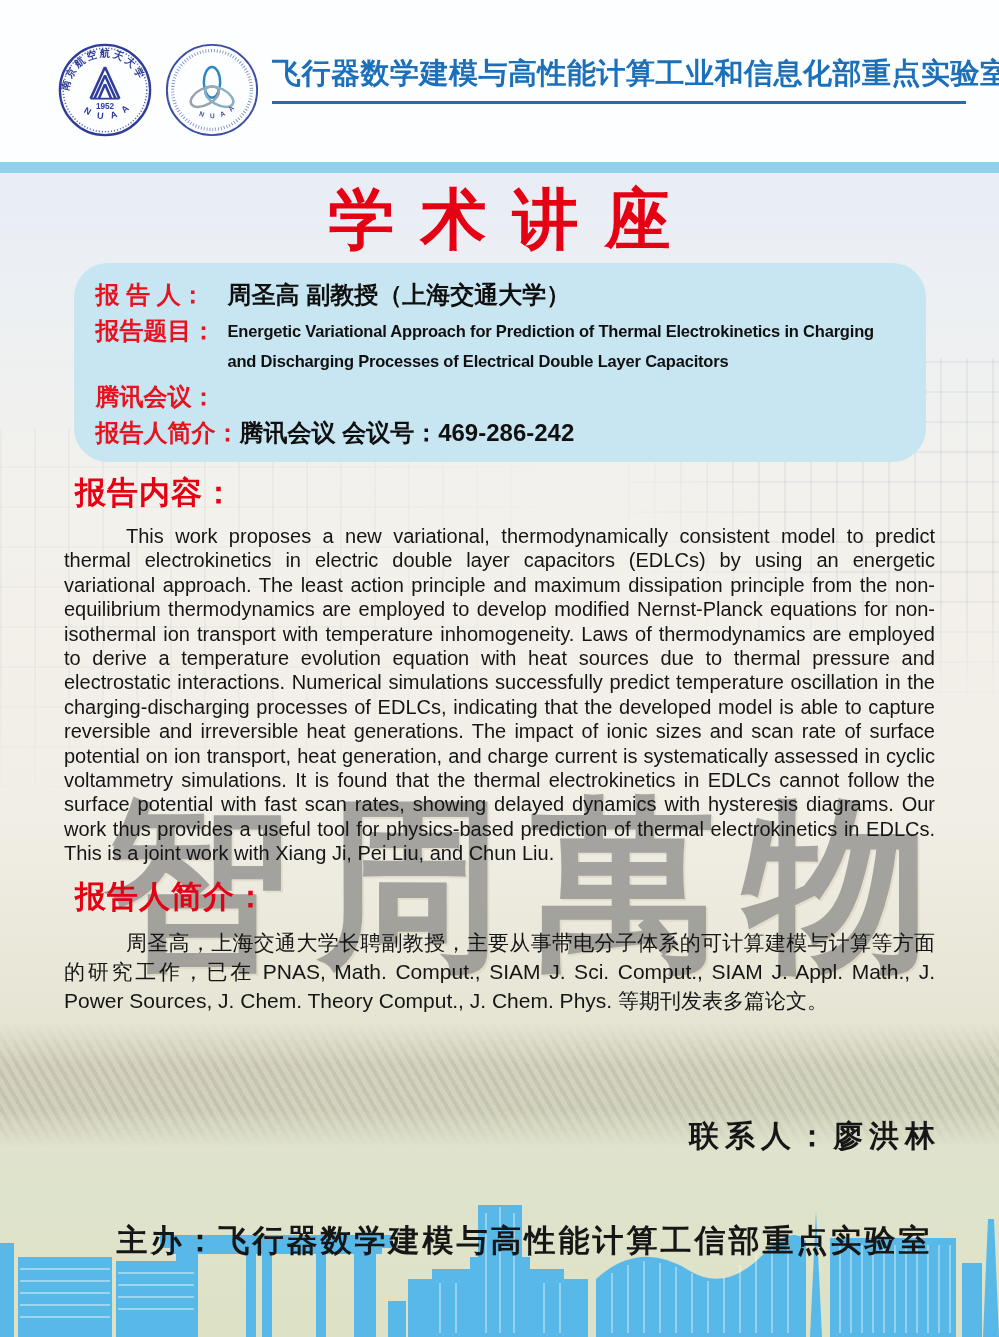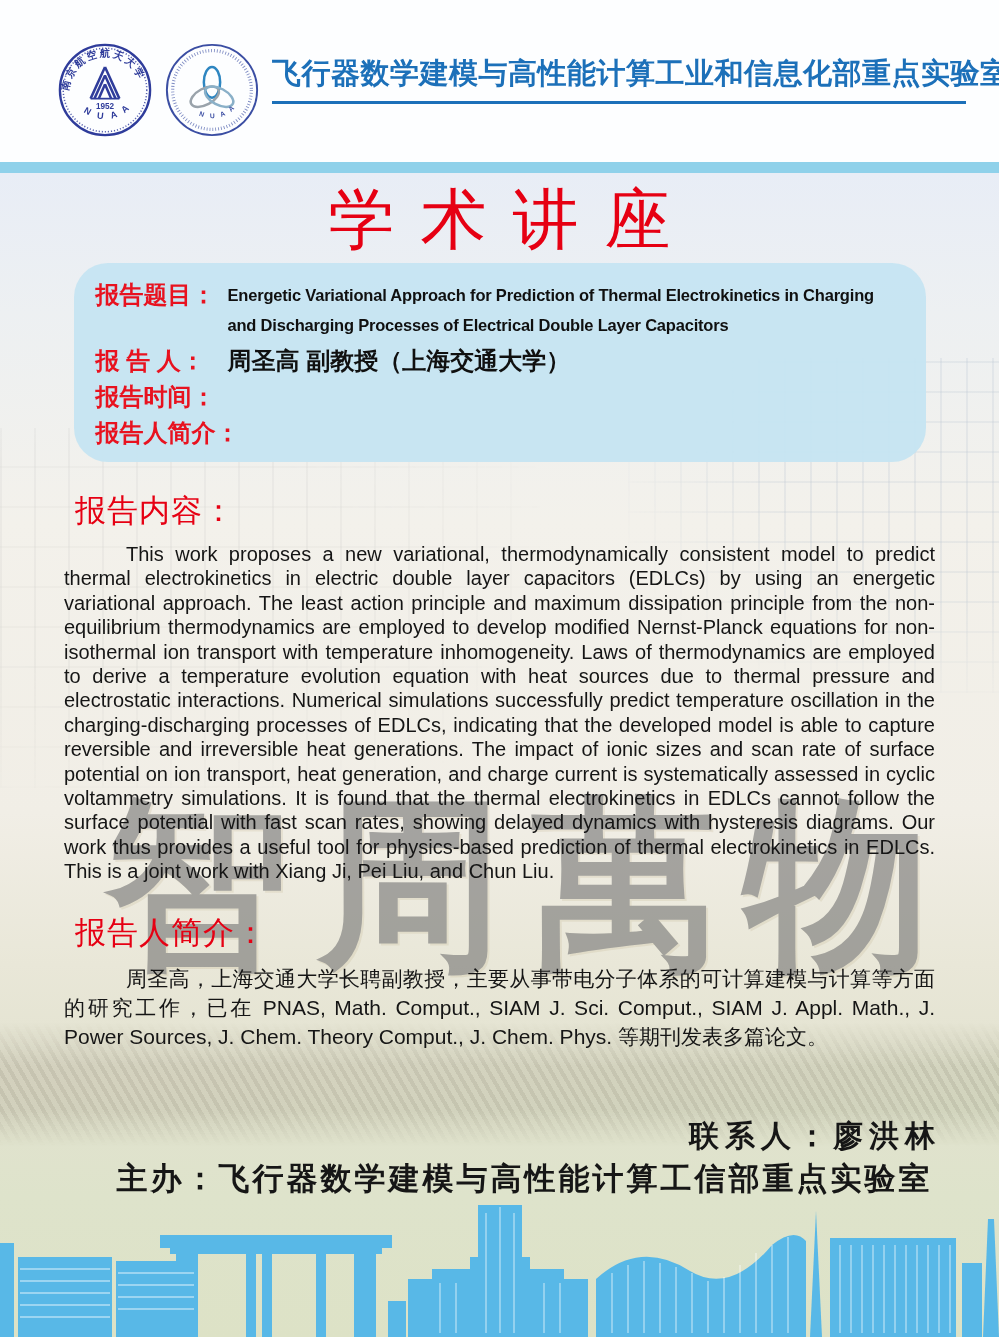--- a/index.html
+++ b/index.html
@@ -50,50 +50,50 @@
     background:
       linear-gradient(100deg,rgba(112,96,76,.17),rgba(96,106,66,.15)),
       repeating-linear-gradient(60deg,rgba(72,62,46,.12) 0 4px,transparent 4px 9px);
     -webkit-mask-image:linear-gradient(180deg,transparent,#000 35%,#000 70%,transparent);
     mask-image:linear-gradient(180deg,transparent,#000 35%,#000 70%,transparent);
   }
   
   .content{position:relative;z-index:2;padding-top:173px;}
   .banner-title{
     margin-top:4px;text-align:center;
-    font-size:66px;line-height:84px;font-weight:normal;color:#e60013;
+    font-size:66px;line-height:84px;font-weight:bold;color:#e60013;
     letter-spacing:26px;text-indent:26px;
   }
   .card{
     width:808px;margin:2px auto 0;padding:16px 22px 14px;
     background:rgba(197,228,242,.93);border-radius:34px;
   }
   .card-row{display:flex;align-items:flex-start;margin-top:5px;}
   .card-row:first-child{margin-top:0;}
   .card-label{
     flex:0 0 132px;font-size:24px;line-height:31px;font-weight:bold;color:#e8121f;white-space:nowrap;
   }
   .card-value{font-size:24px;line-height:31px;font-weight:bold;color:#101010;}
   .card-value.en-title{font-size:16.5px;line-height:30px;letter-spacing:-0.2px;padding-top:1px;}
   .sec-heading{
-    margin:28px 0 0 75px;font-size:31px;font-weight:normal;color:#e60013;letter-spacing:1px;
+    margin:10px 0 0 75px;font-size:31px;font-weight:bold;color:#e60013;letter-spacing:1px;
   }
   .paragraph{
     margin:10px 64px 0;font-size:20px;line-height:24.4px;color:#151515;
     text-align:justify;text-indent:62px;
   }
   .paragraph.bio{font-size:21px;line-height:29px;}
   
   .contact-line{
     position:absolute;top:1116px;right:58px;z-index:2;
     font-family:"DejaVu Serif","Liberation Serif",serif;font-weight:bold;
     font-size:30px;color:#161616;letter-spacing:6px;
   }
   .organizer-line{
-    position:absolute;top:1158px;left:0;width:999px;z-index:2;text-align:center;
+    position:absolute;top:1220px;left:0;width:999px;z-index:2;text-align:center;
     font-family:"DejaVu Serif","Liberation Serif",serif;font-weight:bold;
     font-size:31px;color:#161616;letter-spacing:3px;padding-left:50px;box-sizing:border-box;
   }
   
   .skyline{position:absolute;left:0;bottom:0;width:999px;height:132px;z-index:1;}
 </style>
 </head>
 <body>
 
 <div class="poster">
@@ -148,32 +148,33 @@
       <div class="head-rule"></div>
     </div>
   </div>
   <div class="strip"></div>
 
   <div class="content">
     <div class="banner-title">学术讲座</div>
 
     <div class="card">
       <div class="card-row">
+        <div class="card-label">报 告 人：</div>
+        <div class="card-value">周圣高 副教授（上海交通大学）</div>
+      </div>
+      <div class="card-row">
         <div class="card-label">报告题目：</div>
         <div class="card-value en-title">Energetic Variational Approach for Prediction of Thermal Electrokinetics in Charging and Discharging Processes of Electrical Double Layer Capacitors</div>
       </div>
       <div class="card-row">
-        <div class="card-label">报 告 人：</div>
-        <div class="card-value">周圣高 副教授（上海交通大学）</div>
-      </div>
-      <div class="card-row">
-        <div class="card-label">报告时间：</div>
+        <div class="card-label">腾讯会议：</div>
       </div>
       <div class="card-row">
         <div class="card-label">报告人简介：</div>
+        <div class="card-value">腾讯会议 会议号：469-286-242</div>
       </div>
     </div>
 
     <div class="sec-heading">报告内容：</div>
     <div class="paragraph">This work proposes a new variational, thermodynamically consistent model to predict thermal electrokinetics in electric double layer capacitors (EDLCs) by using an energetic variational approach. The least action principle and maximum dissipation principle from the non-equilibrium thermodynamics are employed to develop modified Nernst-Planck equations for non-isothermal ion transport with temperature inhomogeneity. Laws of thermodynamics are employed to derive a temperature evolution equation with heat sources due to thermal pressure and electrostatic interactions. Numerical simulations successfully predict temperature oscillation in the charging-discharging processes of EDLCs, indicating that the developed model is able to capture reversible and irreversible heat generations. The impact of ionic sizes and scan rate of surface potential on ion transport, heat generation, and charge current is systematically assessed in cyclic voltammetry simulations. It is found that the thermal electrokinetics in EDLCs cannot follow the surface potential with fast scan rates, showing delayed dynamics with hysteresis diagrams. Our work thus provides a useful tool for physics-based prediction of thermal electrokinetics in EDLCs. This is a joint work with Xiang Ji, Pei Liu, and Chun Liu.</div>
 
     <div class="sec-heading">报告人简介：</div>
     <div class="paragraph bio">周圣高，上海交通大学长聘副教授，主要从事带电分子体系的可计算建模与计算等方面的研究工作，已在 PNAS, Math. Comput., SIAM J. Sci. Comput., SIAM J. Appl. Math., J. Power Sources, J. Chem. Theory Comput., J. Chem. Phys. 等期刊发表多篇论文。</div>
   </div>
 

